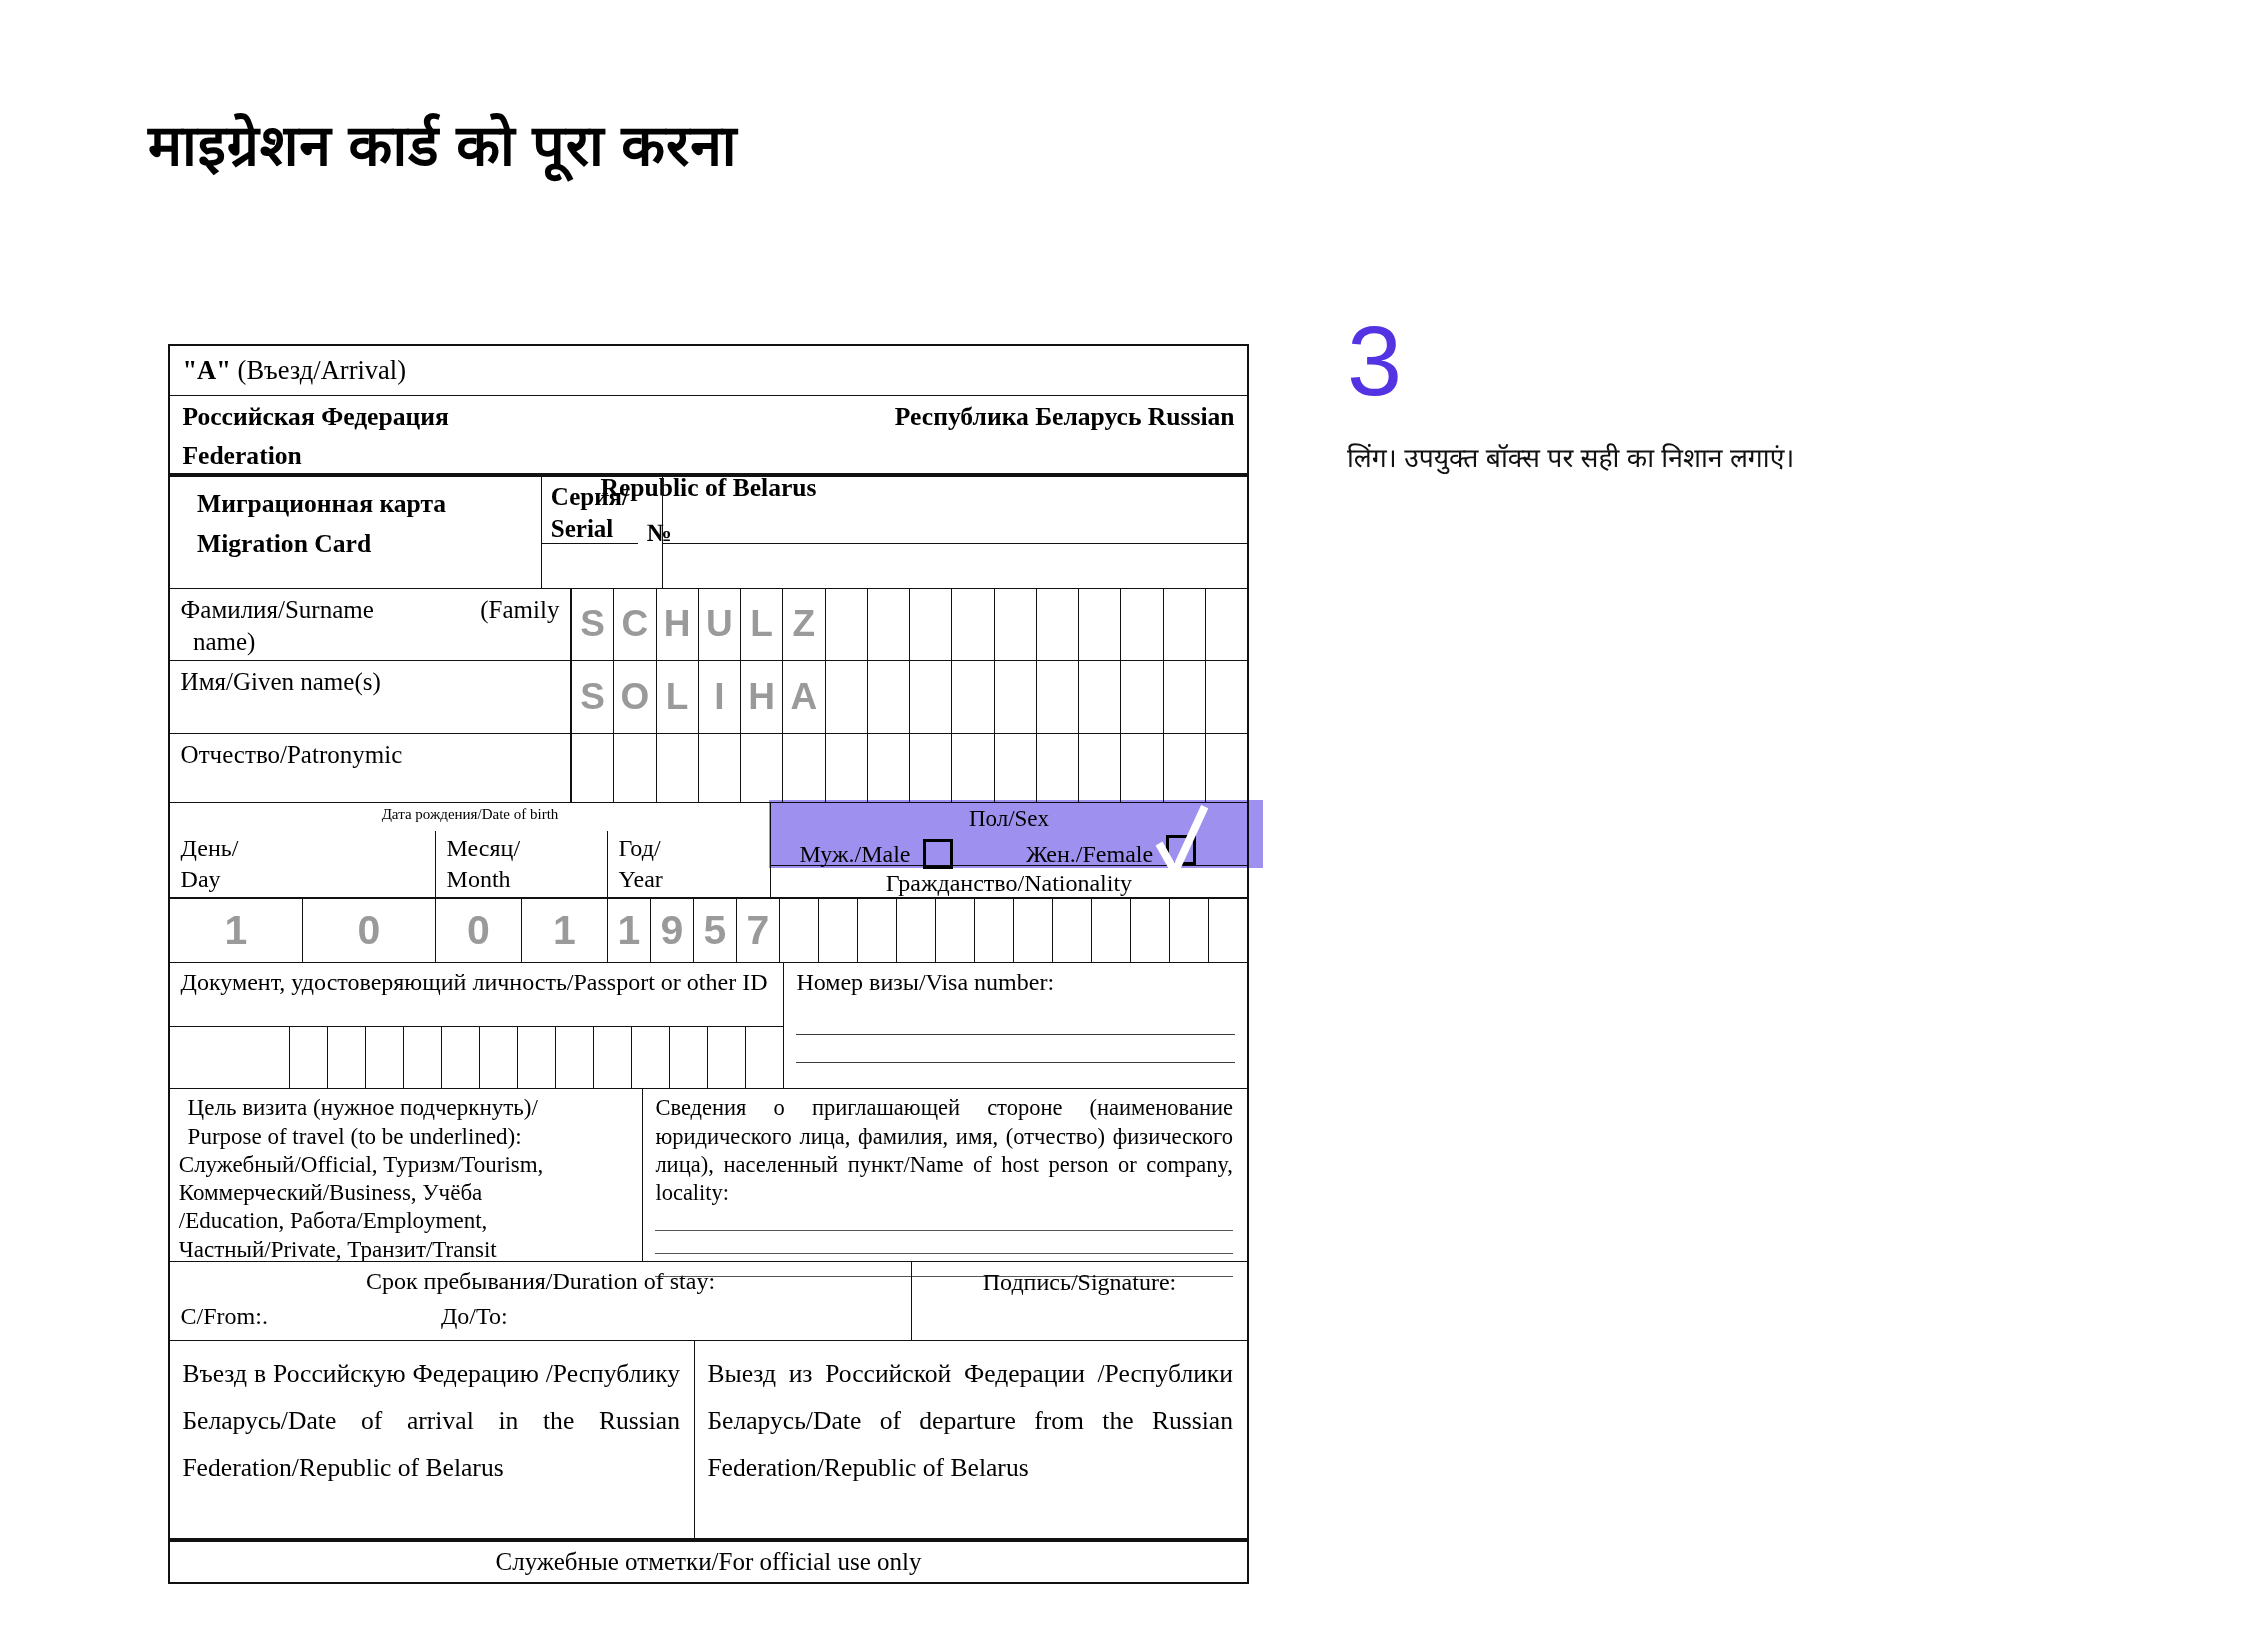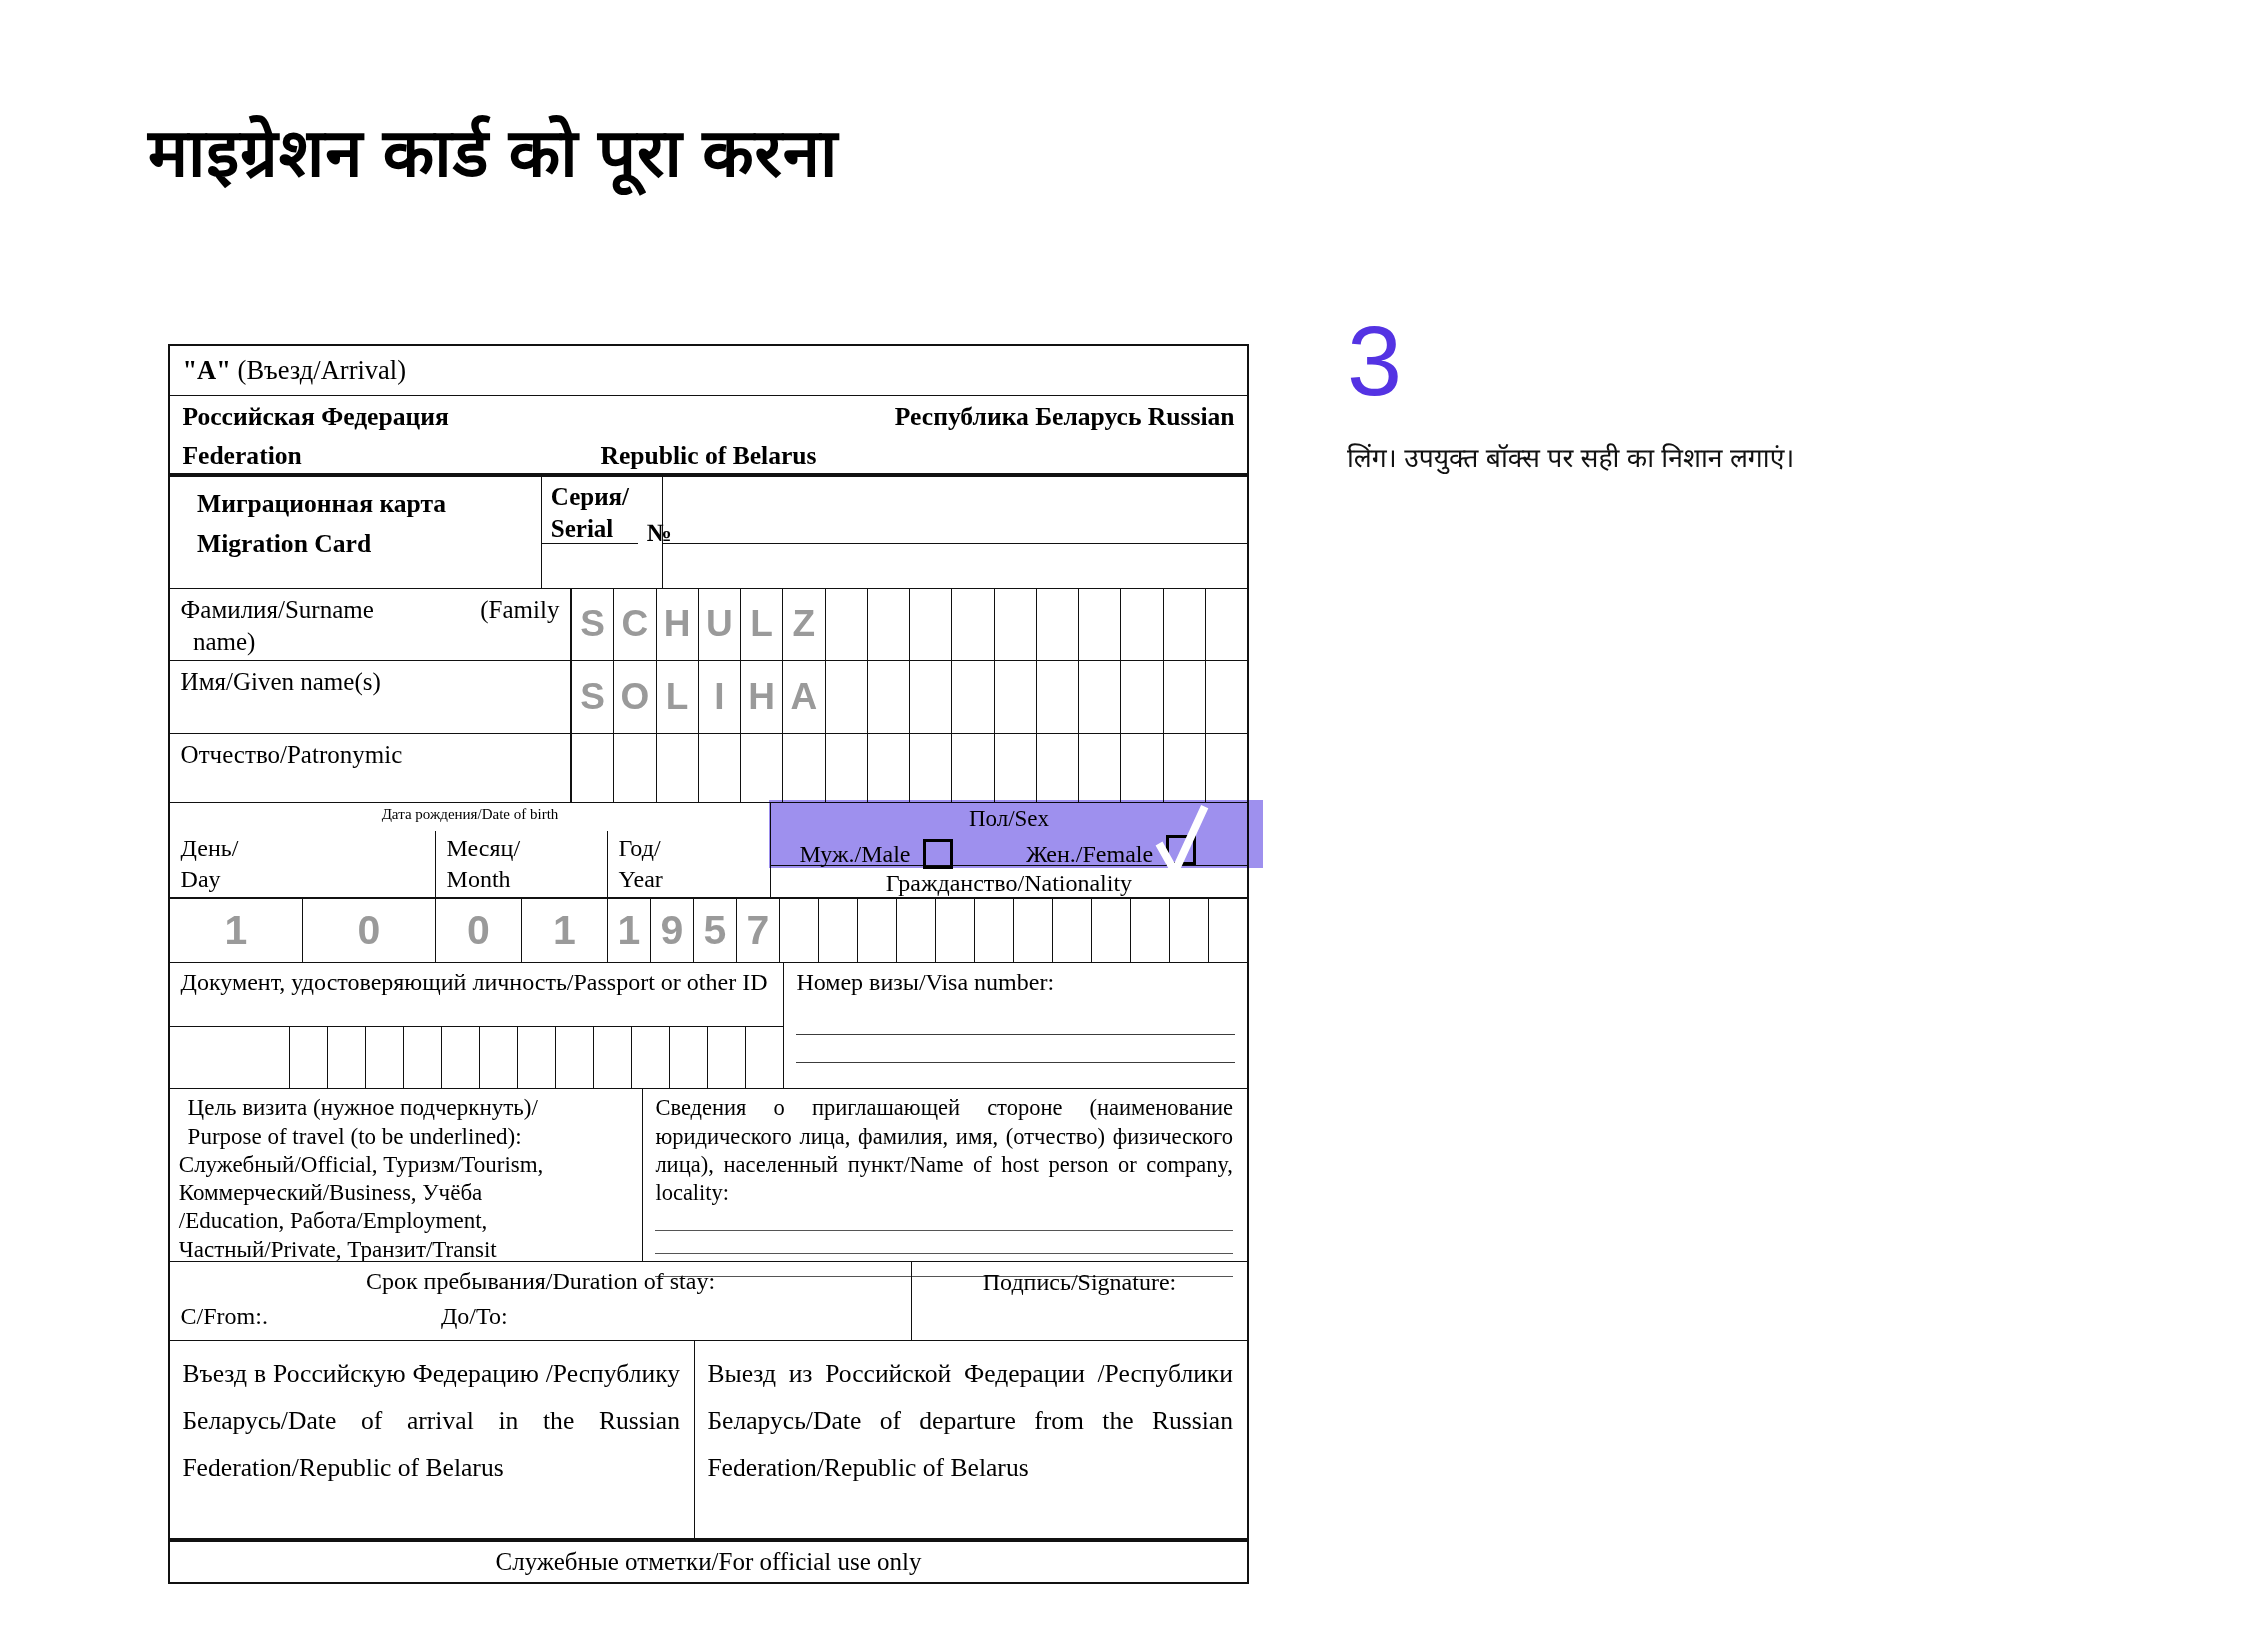--- a/index.html
+++ b/index.html
@@ -4,21 +4,21 @@
 <style>
   * { margin:0; padding:0; box-sizing:border-box; }
   html,body { background:#fff; }
   .page {
     position:relative; width:2258px; height:1649px; background:#fff;
     font-family:"Liberation Serif", serif; color:#000; overflow:hidden;
   }
 
   
   .page-title {
-    position:absolute; left:148px; top:104px; font-size:67px; font-weight:700;
+    position:absolute; left:148px; top:104px; font-size:57px; font-weight:700;
     font-family:"Liberation Sans", sans-serif; letter-spacing:0.9px; color:#000;
   }
 
   
   .step-number {
     position:absolute; left:1347px; top:311px; font-size:99px; line-height:1;
     font-family:"Liberation Sans", sans-serif; font-weight:400;
   }
   .step-instruction {
     position:absolute; left:1347px; top:439px; width:565px; font-size:26.5px;
@@ -36,21 +36,21 @@
   .r.thick { border-top:4.4px solid #111; }
   .r.med { border-top:2.6px solid #111; }
   .bL { border-left:1.8px solid #111; }
   .bR { border-right:1.8px solid #111; }
 
   .header-a { height:49px; align-items:center; padding-left:12.4px; font-size:26.5px; }
   .header-a b { font-weight:700; }
 
   .countries { height:78px; display:block; padding:5.3px 12.4px 0 12.4px; font-weight:700; font-size:25.6px; }
   .countries .l1 { display:flex; justify-content:space-between; }
-  .countries .l2 { display:grid; grid-template-columns:1fr 1fr 1fr; margin-top:7px; }
+  .countries .l2 { display:grid; grid-template-columns:1fr; margin-top:7px; }
   .countries .l2 span:nth-child(2) { text-align:center; }
 
   .cardrow { height:115px; }
   .card-label { width:371px; padding:7px 27px; font-weight:700; font-size:25.6px; line-height:1.55; }
   .serial-col { width:122px; display:flex; flex-direction:row; }
   .serial-top { height:67px; padding:4.4px 8.8px; font-weight:700; font-size:25px; border-bottom:1.8px solid #111; line-height:1.25; }
   .serial-bot { flex:1; padding:3.5px 8.8px; font-weight:700; font-size:25px; display:flex; align-items:center; }
   .value-col { flex:1; display:flex; flex-direction:column; }
   .value-top { height:67px; border-bottom:1.8px solid #111; }
   .value-bot { flex:1; }

